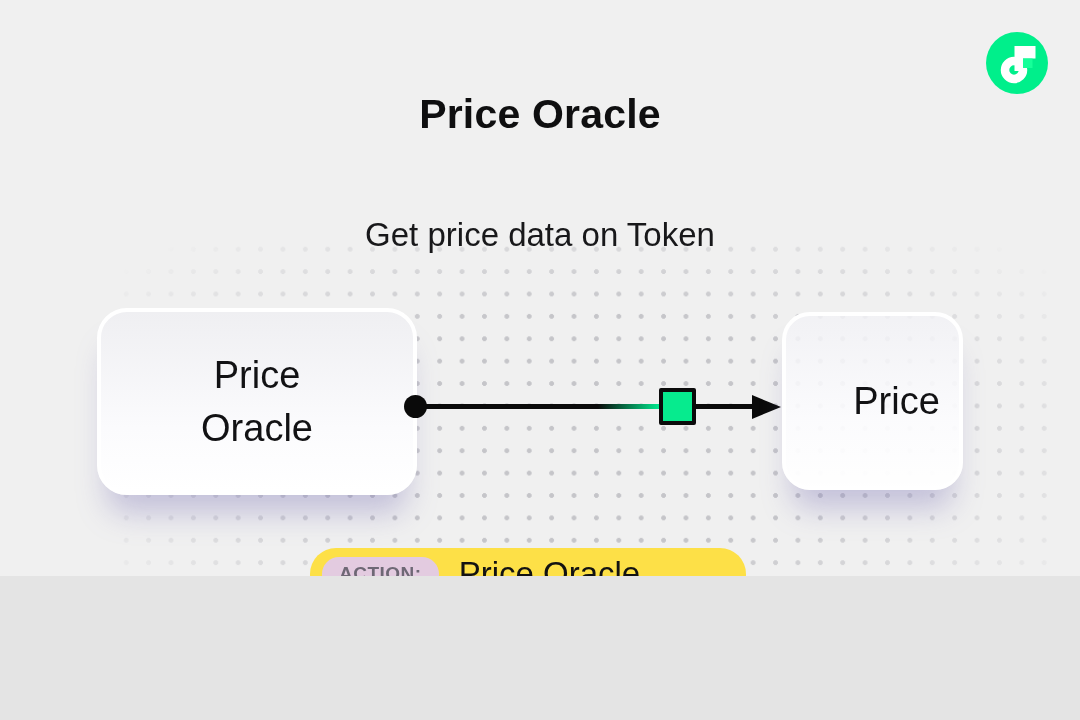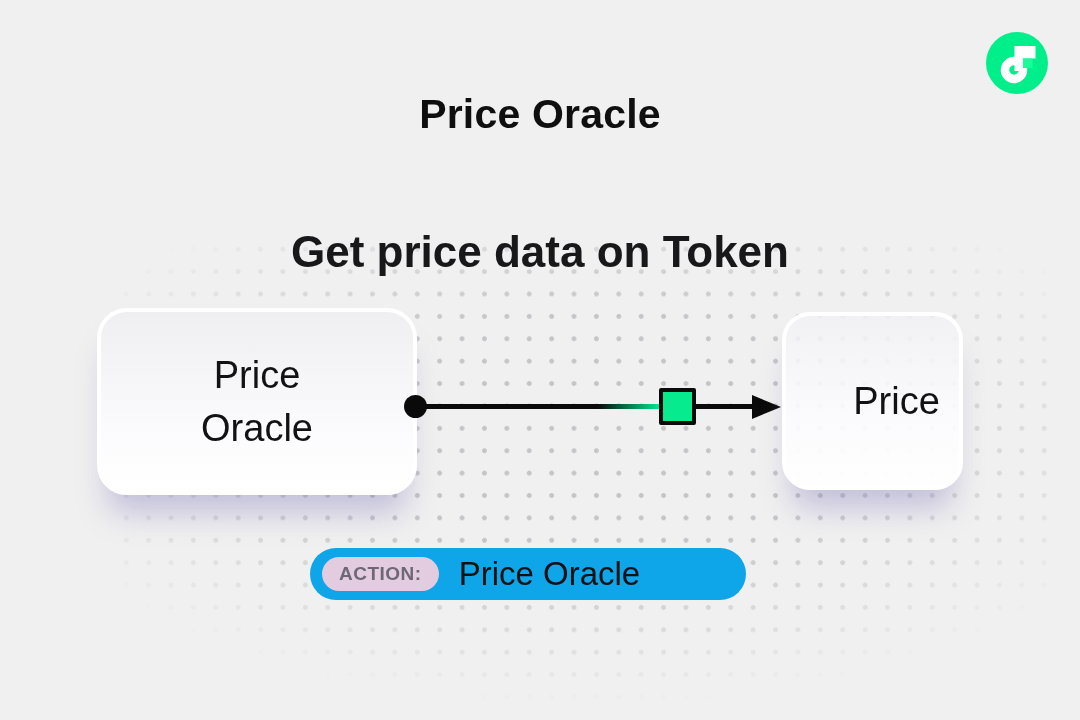--- a/index.html
+++ b/index.html
@@ -2,21 +2,21 @@
 <html><head>
 <meta charset="utf-8">
 <style>
   html,body{margin:0;padding:0;}
   body{
     font-family:"Liberation Sans","DejaVu Sans",sans-serif;
     background:#e4e4e4;
   }
   .canvas{
     position:relative;
-    width:1080px;height:720px;
+    width:1080px;height:576px;
     margin:0 auto;
     background:#f0f0f0;
     overflow:hidden;
   }
   
   .dot-grid{
     position:absolute;left:115px;top:238px;width:945px;height:468px;
     background-image:radial-gradient(circle,#c5c5c9 2.1px,rgba(197,197,201,0) 2.7px);
     background-size:22.4px 22.4px;
     -webkit-mask-image:radial-gradient(ellipse 62% 58% at 50% 42%,rgba(0,0,0,1) 45%,rgba(0,0,0,0) 100%);
@@ -24,21 +24,21 @@
   }
   .page-title{
     position:absolute;left:0;top:64px;width:100%;
     text-align:center;
     font-size:41px;font-weight:700;color:#0f0f10;
     letter-spacing:.2px;
   }
   .subtitle{
     position:absolute;left:0;top:183px;width:100%;
     text-align:center;
-    font-size:44px;font-weight:700;color:#18181a;
+    font-size:33px;font-weight:400;color:#18181a;
   }
   .brand-logo{
     position:absolute;left:986px;top:32px;width:62px;height:62px;
   }
   
   .node{
     position:absolute;
     border:4px solid #ffffff;
     border-radius:30px;
     box-sizing:border-box;
@@ -81,21 +81,21 @@
   .connector-arrowhead{
     position:absolute;left:752px;top:395px;width:0;height:0;
     border-top:12px solid transparent;
     border-bottom:12px solid transparent;
     border-left:29px solid #0a0a0a;
   }
   
   .action-pill{
     position:absolute;left:310px;top:548px;width:436px;height:52px;
     box-sizing:border-box;
-    background:#0ea5e9;
+    background:#fde047;
     border-radius:26px;
     display:flex;align-items:center;
     padding:0 20px 0 12px;gap:20px;
   }
   .action-tag{
     height:34px;line-height:34px;
     padding:0 17px;border-radius:17px;
     background:#e3cbe0;color:#6e6875;
     font-size:19px;font-weight:700;letter-spacing:.5px;
   }

